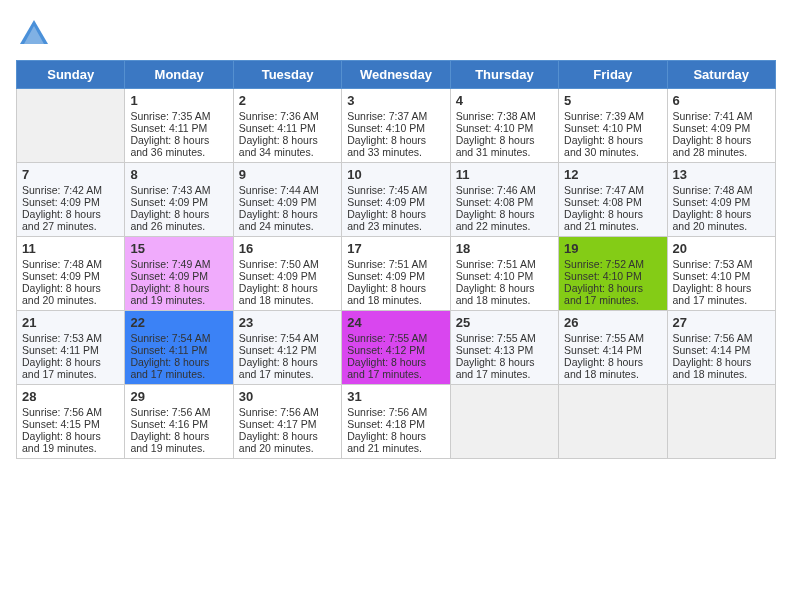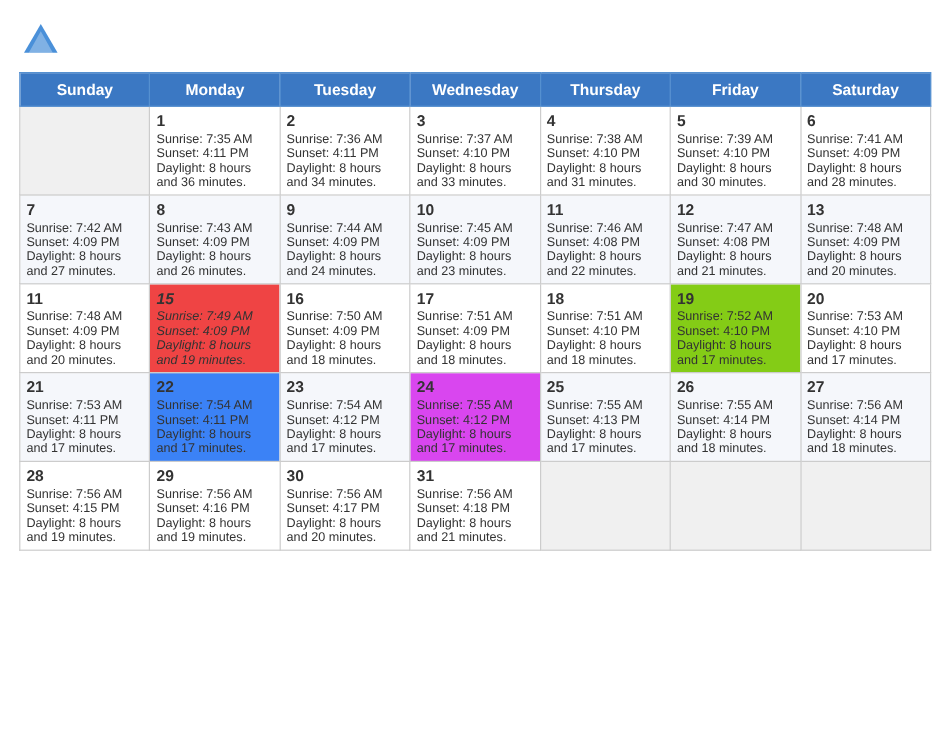--- a/index.html
+++ b/index.html
@@ -222,21 +222,21 @@
         </td>
       </tr>
       <tr>
         <td style="background: rgb(255, 255, 255);">
           <span class="day-num">11</span>
           <div>Sunrise: 7:48 AM</div>
           <div>Sunset: 4:09 PM</div>
           <div>Daylight: 8 hours</div>
           <div>and 20 minutes.</div>
         </td>
-        <td style="background: #ef4444; font-style: italic;">
+        <td style="background: #f0abfc;">
           <span class="day-num">15</span>
           <div>Sunrise: 7:49 AM</div>
           <div>Sunset: 4:09 PM</div>
           <div>Daylight: 8 hours</div>
           <div>and 19 minutes.</div>
         </td>
         <td style="background: rgb(255, 255, 255);">
           <span class="day-num">16</span>
           <div>Sunrise: 7:50 AM</div>
           <div>Sunset: 4:09 PM</div>

